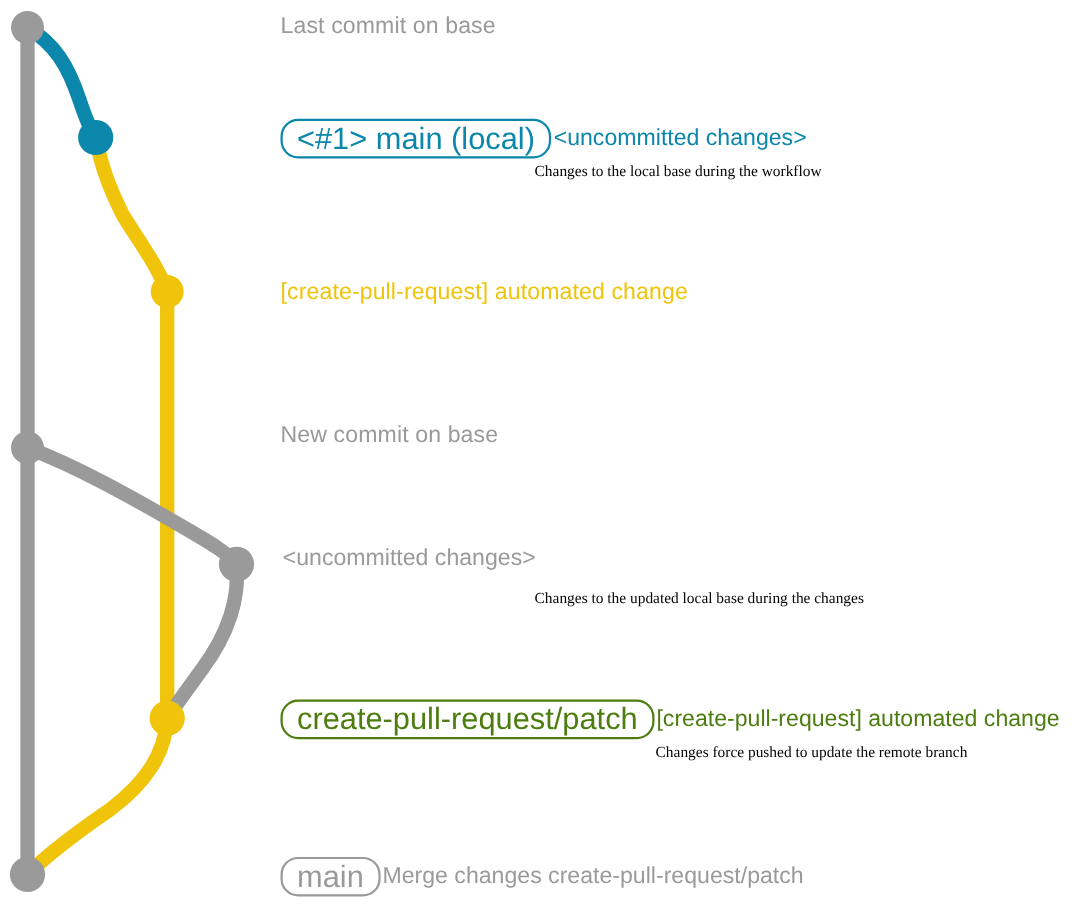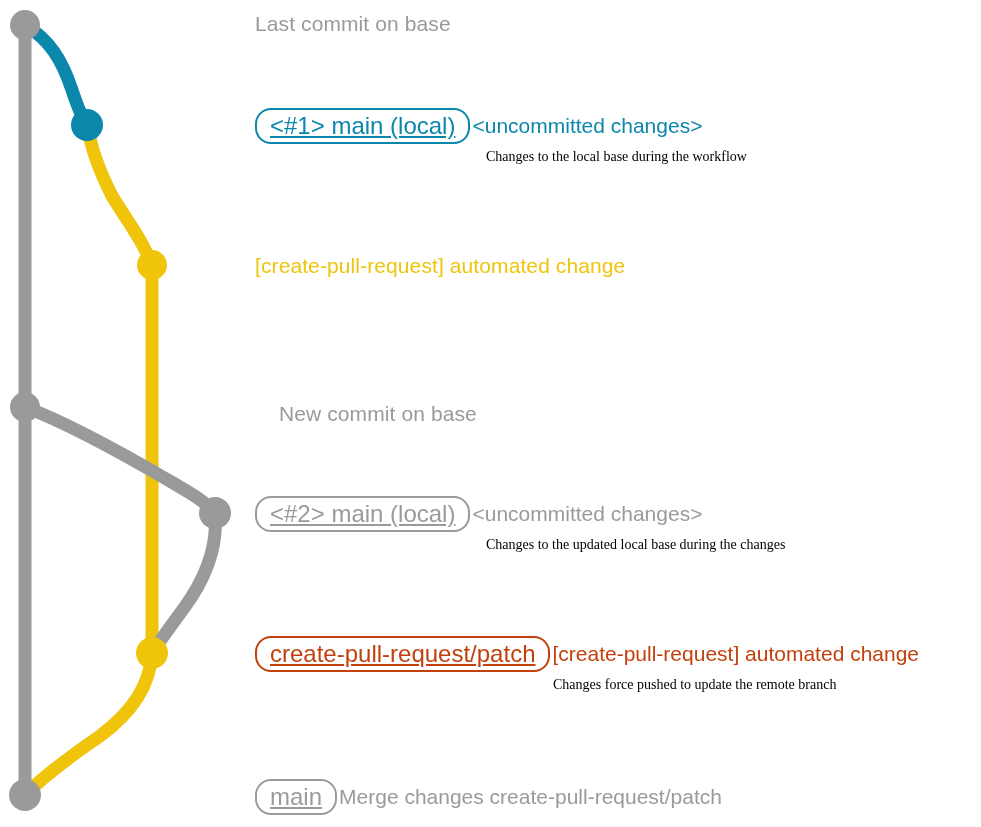--- a/index.html
+++ b/index.html
@@ -52,25 +52,24 @@
     font-size: 21px;
     line-height: 24px;
     letter-spacing: 0.1px;
   }
 
   .badge {
     display: inline-block;
     border: 2px solid currentColor;
     border-radius: 16px;
     padding: 4px 13px 5px 13px;
-    font-size: 24px;
+    font-size: 28px;
     line-height: 23px;
     background: #ffffff;
     box-sizing: border-box;
-    text-decoration: underline;
   }
 
   .msg {
     font-size: 21px;
     line-height: 24px;
     padding-left: 2px;
   }
 
   .subnote {
     position: absolute;
@@ -78,21 +77,21 @@
     font-size: 14px;
     line-height: 22px;
     color: #000000;
     white-space: nowrap;
   }
 
   
   .c-gray   { color: #9a9a9a; }
   .c-blue   { color: #0a87ab; }
   .c-yellow { color: #efc40b; }
-  .c-yellow-soft { color: #c2410c; }
+  .c-yellow-soft { color: #4d7c0f; }
 </style>
 </head>
 <body>
 
 <div id="diagram-root">
 
   <svg id="graph-svg" viewBox="0 0 260 827" width="260" height="827">
 
     <path d="M25,25 L25,795" stroke="#9a9a9a" stroke-width="13" fill="none" stroke-linecap="round"></path>
 
@@ -126,35 +125,34 @@
     <div class="row" style="top:108px;">
       <span class="badge c-blue">&lt;#1&gt; main (local)</span>
       <span class="msg c-blue">&lt;uncommitted changes&gt;</span>
     </div>
     <div class="subnote" style="left:486px; top:146px;">Changes to the local base during the workflow</div>
 
     <div class="row" style="top:254px;">
       <span class="headline c-yellow">[create-pull-request] automated change</span>
     </div>
 
-    <div class="row" style="top:402px;margin-left:24px;">
+    <div class="row" style="top:384px;">
       <span class="headline c-gray">New commit on base</span>
     </div>
 
     <div class="row" style="top:496px;">
-      <span class="badge c-gray">&lt;#2&gt; main (local)</span>
       <span class="msg c-gray">&lt;uncommitted changes&gt;</span>
     </div>
     <div class="subnote" style="left:486px; top:534px;">Changes to the updated local base during the changes</div>
 
     <div class="row" style="top:636px;">
       <span class="badge c-yellow-soft">create-pull-request/patch</span>
       <span class="msg c-yellow-soft">[create-pull-request] automated change</span>
     </div>
-    <div class="subnote" style="left:553px; top:674px;">Changes force pushed to update the remote branch</div>
+    <div class="subnote" style="left:596px; top:674px;">Changes force pushed to update the remote branch</div>
 
     <div class="row" style="top:779px;">
       <span class="badge c-gray">main</span>
       <span class="msg c-gray">Merge changes create-pull-request/patch</span>
     </div>
 
   </div>
 </div>
 
 </body></html>

